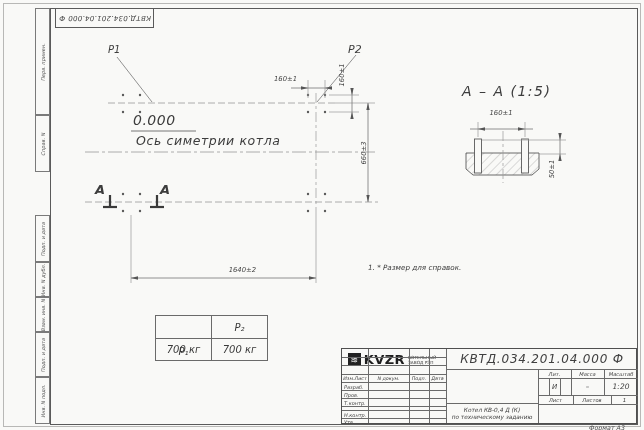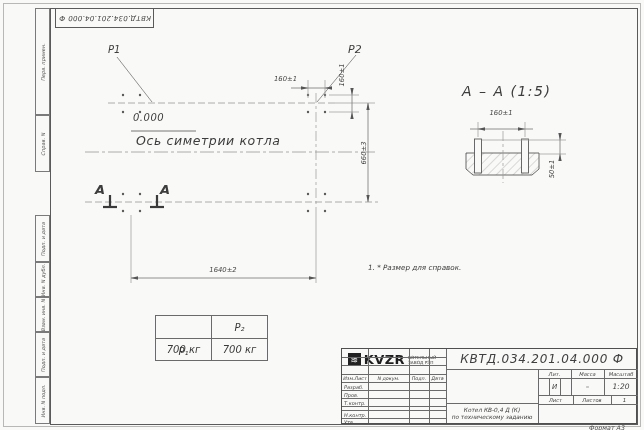--- a/index.html
+++ b/index.html
@@ -167,23 +167,23 @@
 
     <line x1="482" y1="140" x2="566" y2="140" stroke="#999" stroke-width="0.7"></line>
     <line x1="539" y1="154" x2="566" y2="154" stroke="#999" stroke-width="0.7"></line>
     <line x1="560" y1="133" x2="560" y2="161" stroke="#777" stroke-width="0.8"></line>
     <polygon points="560,140 558.3,133 561.7,133" fill="#555"></polygon>
     <polygon points="560,154 558.3,161 561.7,161" fill="#555"></polygon>
   </svg>
 
   <div class="abs it" style="left:108px;top:44px;font-size:10px;">P1</div>
   <div class="abs it" style="left:348px;top:43px;font-size:11px;">P2</div>
-  <div class="abs it" style="left:133px;top:112px;font-size:10px;letter-spacing:.5px;">0.000</div>
+  <div class="abs it" style="left:133px;top:112px;font-size:14px;letter-spacing:.5px;">0.000</div>
   <div class="abs it" style="left:136px;top:133px;font-size:12.5px;letter-spacing:.6px;font-style:italic;">Ось симетрии котла</div>
-  <div class="abs dim" style="left:190px;top:266px;width:66px;text-align:center;">1640±2</div>
+  <div class="abs dim" style="left:190px;top:266px;width:66px;text-align:right;">1640±2</div>
   <div class="abs dim" style="left:274px;top:75px;">160±1</div>
   <div class="rot-wrap" style="left:332px;top:55px;width:20px;height:40px;">
     <span class="vtext2">160±1</span>
   </div>
   <div class="rot-wrap" style="left:354px;top:130px;width:20px;height:45px;">
     <span class="vtext2">660±3</span>
   </div>
   <div class="abs it" style="left:95px;top:182px;font-size:13px;font-weight:600;">А</div>
   <div class="abs it" style="left:160px;top:182px;font-size:13px;font-weight:600;">А</div>
 

